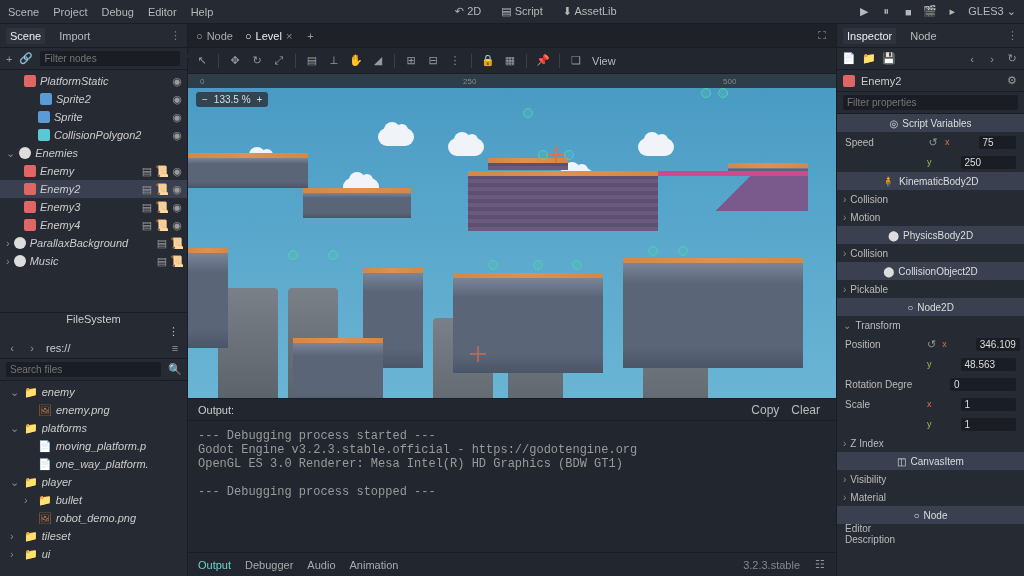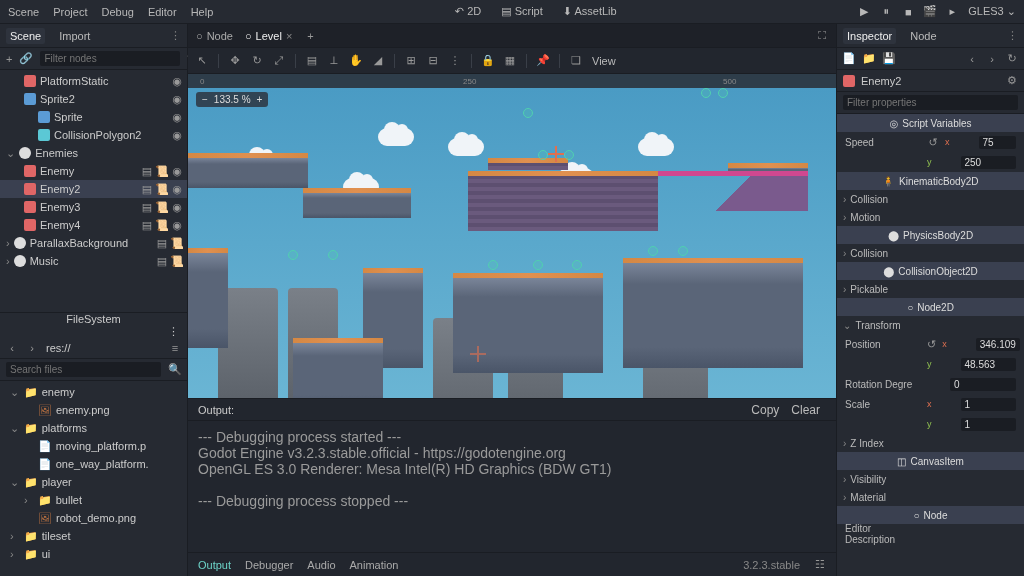--- a/index.html
+++ b/index.html
@@ -18,21 +18,21 @@
 .panel-tabs { display: flex; align-items: center; height: 24px; padding: 0 6px; border-bottom: 1px solid #1a1d23; gap: 10px; }
 .panel-tabs .tab { color: #bbb; cursor: pointer; padding: 2px 4px; }
 .panel-tabs .tab.active { color: #eee; background: #2e333d; border-radius: 2px; }
 .panel-tabs .dots { margin-left: auto; color: #888; }
 .toolbar-row { display: flex; align-items: center; height: 22px; padding: 0 6px; gap: 8px; border-bottom: 1px solid #1a1d23; }
 .toolbar-row input { flex: 1; background: #1a1d23; border: none; color: #ccc; padding: 2px 4px; font-size: 10px; border-radius: 2px; }
 .ic { width: 12px; height: 12px; display: inline-flex; align-items: center; justify-content: center; color: #999; cursor: pointer; }
 .tree { flex: 1; overflow: auto; padding: 2px 0; }
 .tree-row { display: flex; align-items: center; height: 18px; padding: 0 4px; gap: 4px; cursor: pointer; }
 .tree-row.selected { background: #3a4050; }
-.tree-row .label { flex: 1; color: #ccc; white-space: nowrap; overflow: hidden; text-overflow: ellipsis; }
+.tree-row .label { flex: 1; color: #ccc; white-space: nowrap; overflow: hidden; text-overflow: ellipsis; font-style: italic; }
 .tree-row .tools { display: flex; gap: 3px; }
 .node-ic { width: 12px; height: 12px; border-radius: 2px; }
 .ic-red { background: #e06666; }
 .ic-blue { background: #5b9bd5; }
 .ic-cyan { background: #5bc8d5; }
 .fs-panel { border-top: 1px solid #1a1d23; display: flex; flex-direction: column; flex: 0 0 264px; }
 .fs-header { display: flex; align-items: center; height: 24px; padding: 0 8px; flex-direction: column; }
 .fs-header .dots { margin-left: auto; }
 .center-tabs { display: flex; align-items: center; height: 24px; padding: 0 8px; border-bottom: 1px solid #1a1d23; gap: 12px; }
 .center-tabs .tab { color: #aaa; cursor: pointer; display: flex; align-items: center; gap: 4px; }
@@ -57,21 +57,21 @@
 .rock { position: absolute; background: linear-gradient(#7a8088, #5a6068); border-radius: 4px 4px 0 0; }
 .gizmo { position: absolute; width: 10px; height: 10px; border: 1px solid #50d0b0; border-radius: 50%; background: rgba(80,208,176,.2); }
 .gizmo-cross { position: absolute; width: 16px; height: 16px; }
 .gizmo-cross::before, .gizmo-cross::after { content: ''; position: absolute; background: #e07050; }
 .gizmo-cross::before { left: 7px; top: 0; width: 2px; height: 16px; }
 .gizmo-cross::after { top: 7px; left: 0; width: 16px; height: 2px; }
 .output-panel { height: 178px; display: flex; flex-direction: column; border-top: 1px solid #1a1d23; background: #22262e; }
 .output-header { display: flex; align-items: center; height: 22px; padding: 0 10px; border-bottom: 1px solid #1a1d23; }
 .output-header .spacer { flex: 1; }
 .output-header button { background: none; border: none; color: #bbb; padding: 2px 6px; cursor: pointer; font-size: 12px; }
-.output-body { flex: 1; padding: 8px 10px; font-family: Liberation Sans, sans-serif; font-size: 14px; color: #9a9a9a; white-space: pre; overflow: auto; }
+.output-body { flex: 1; padding: 8px 10px; font-family: Liberation Mono, monospace; font-size: 12px; color: #9a9a9a; white-space: pre; overflow: auto; }
 .output-tabs { display: flex; align-items: center; height: 24px; padding: 0 10px; gap: 14px; border-top: 1px solid #1a1d23; }
 .output-tabs .tab { color: #aaa; cursor: pointer; }
 .output-tabs .tab.active { color: #6dd3c8; }
 .output-tabs .spacer { flex: 1; }
 .output-tabs .ver { color: #888; }
 .insp-toolbar { display: flex; align-items: center; height: 22px; padding: 0 6px; gap: 8px; border-bottom: 1px solid #1a1d23; }
 .insp-toolbar .spacer { flex: 1; }
 .insp-node { display: flex; align-items: center; height: 22px; padding: 0 6px; gap: 6px; border-bottom: 1px solid #1a1d23; }
 .insp-filter { padding: 3px 6px; border-bottom: 1px solid #1a1d23; }
 .insp-filter input { width: 100%; background: #1a1d23; border: none; color: #ccc; padding: 2px 4px; font-size: 10px; border-radius: 2px; }
@@ -128,21 +128,21 @@
     </div>
     <div class="tree" id="scene-tree">
         <div class="tree-row" style="padding-left: 20px;">
           <span style="color:#888"></span>
           <span class="node-ic ic-red"></span>
           <span class="label">PlatformStatic</span>
           <span class="tools">
             <span class="ic">◉</span>
           </span>
         </div>
-        <div class="tree-row" style="padding-left: 20px;">
+        <div class="tree-row" style="padding-left: 36px;">
           <span style="color:#888"></span>
           <span class="node-ic ic-blue"></span>
           <span class="label">Sprite2</span>
           <span class="tools">
             <span class="ic">◉</span>
           </span>
         </div>
         <div class="tree-row" style="padding-left: 34px;">
           <span style="color:#888"></span>
           <span class="node-ic ic-blue"></span>

